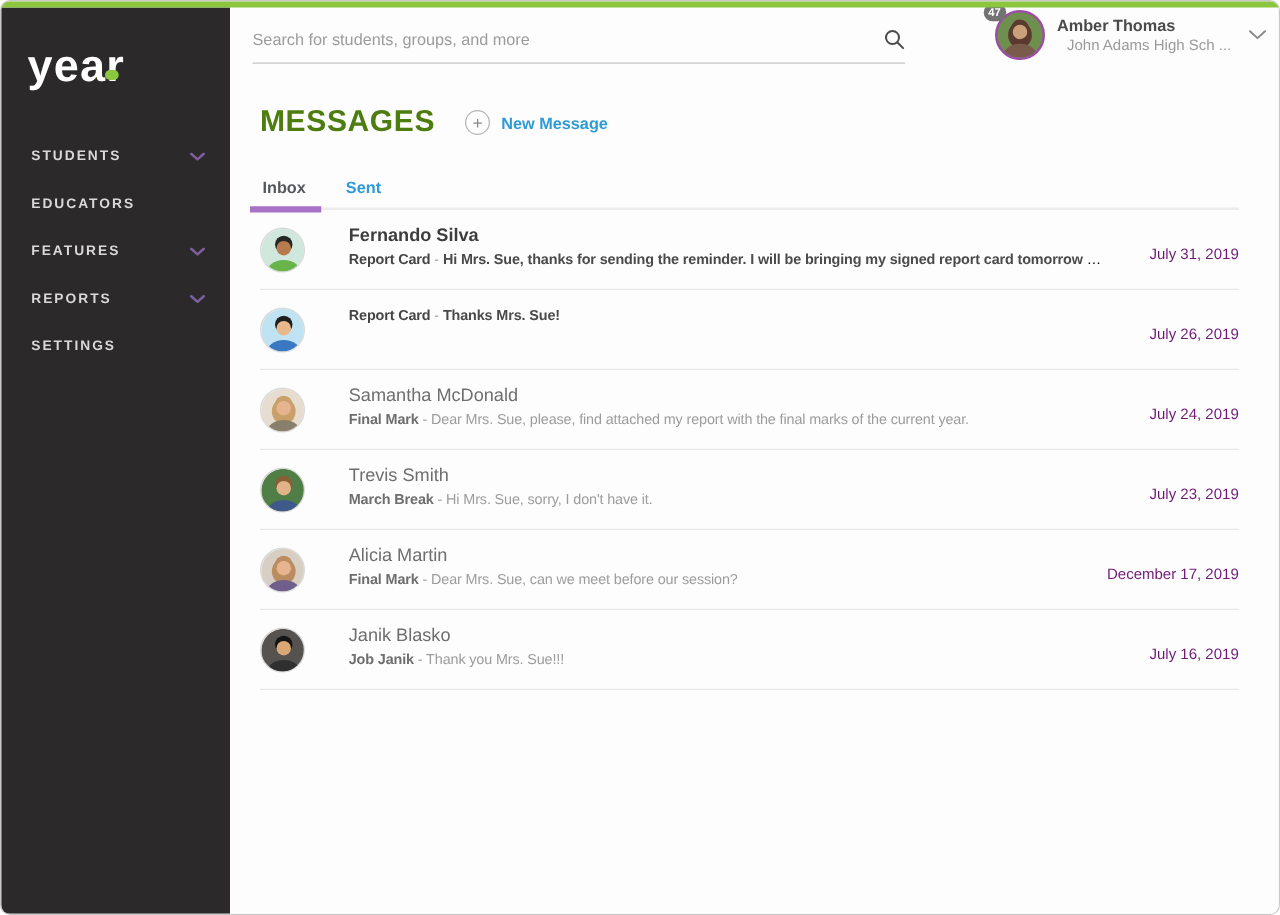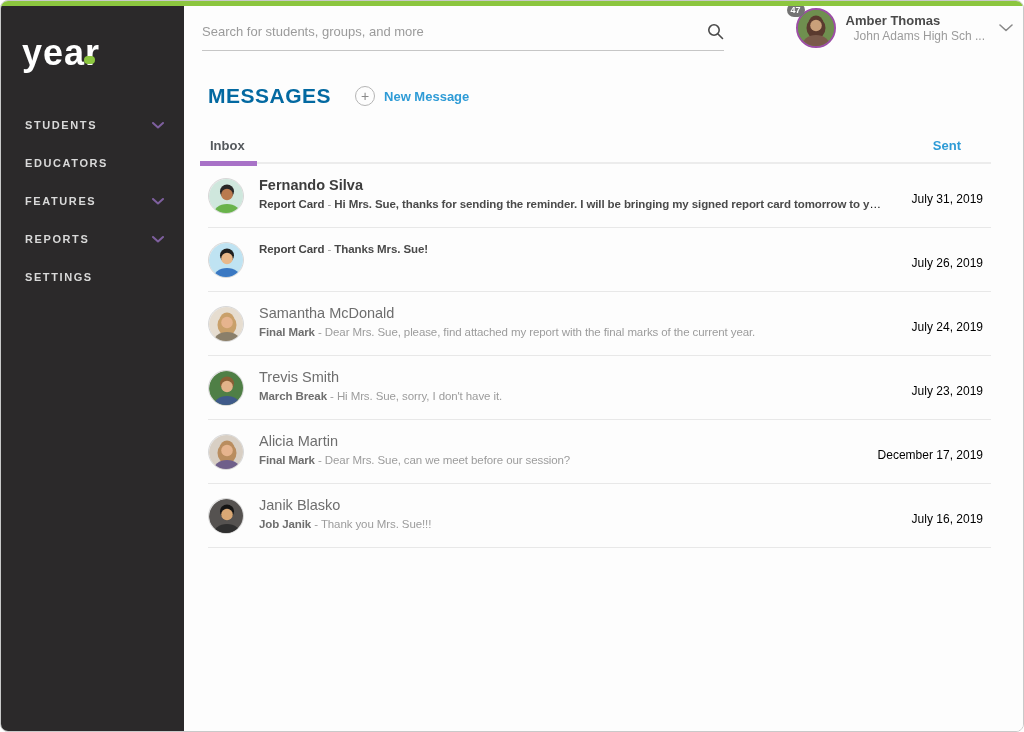--- a/index.html
+++ b/index.html
@@ -45,45 +45,45 @@
     font-size:9px; font-weight:700; padding:2px 4px; border-radius:8px; z-index:2;
   }
   .profile-text { margin-left:10px; }
   .profile-name { font-size:13px; font-weight:700; color:#4a4a4a; line-height:16px; }
   .profile-school { font-size:12px; color:#9b9b9b; line-height:15px;margin-left:8px; }
   .profile-chev { width:14px; height:8px; margin-left:14px; }
 
   
   .main { padding:16px 32px 0 24px; }
   .title-row { display:flex; align-items:center; margin-top:10px; }
-  .page-title { font-size:21px; font-weight:700; color:#0369a1; letter-spacing:0.5px; }
+  .page-title { font-size:24px; font-weight:700; color:#4d7c0f; letter-spacing:0.5px; }
   .new-message { display:flex; align-items:center; margin-left:24px; cursor:pointer; }
   .plus-circle {
     width:20px; height:20px; border:1px solid #b5b5b5; border-radius:50%;
     color:#8a8a8a; font-size:14px; line-height:18px; text-align:center; background:#fdfdfd;
   }
   .new-message-label { margin-left:9px; color:#2e9bd6; font-size:13px; font-weight:700; }
 
-  .tabs { position:relative; margin-top:30px; display:flex; border-bottom:2px solid #ececec; height:26px;justify-content:space-between; }
+  .tabs { position:relative; margin-top:30px; display:flex; border-bottom:2px solid #ececec; height:26px; }
   .tab { font-size:13px; font-weight:700; margin-right:28px; cursor:pointer; position:relative; padding:0 2px; }
   .tab-inbox { color:#54585c; }
   .tab-sent { color:#2e9bd6; }
   .tab-indicator { position:absolute; left:-8px; right:-10px; bottom:-4px; height:5px; background:#a872c7; }
 
   
-  .msg-row { position:relative; height:64px; padding:12px 0 0 0; display:flex; border-bottom:1px solid #e8e8e8; cursor:pointer; }
+  .msg-row { position:relative; height:64px; padding:12px 0 0 0; display:flex; border-bottom:1px solid #e8e8e8; cursor:pointer;gap:20px; }
   .msg-avatar { width:36px; height:36px; border-radius:50%; border:1px solid #d8d8d8; overflow:hidden; flex-shrink:0; margin-top:2px; background:#eee; }
   .msg-avatar svg { display:block; }
   .msg-mid { margin-left:15px; margin-right:110px; overflow:hidden; }
   .msg-name { font-size:14.5px; color:#6e6e6e; font-weight:400; line-height:19px; white-space:nowrap; }
   .msg-line2 { font-size:11.5px; line-height:17px; margin-top:1px; white-space:nowrap; overflow:hidden; text-overflow:ellipsis; letter-spacing:-0.1px; }
   .msg-subject { color:#6e6e6e; font-weight:700; }
   .msg-dash { color:#9b9b9b; font-weight:400; }
   .msg-preview { color:#9c9c9c; font-weight:400; }
-  .msg-date { position:absolute; right:8px; top:28px; font-size:12px; color:#000000;margin-left:24px; }
+  .msg-date { position:absolute; right:0; top:28px; font-size:12px; color:#701a75;margin-left:24px; }
   .msg-row.unread .msg-name { font-weight:700; color:#3d3d3d; }
   .msg-row.unread .msg-subject { color:#454545; }
   .msg-row.unread .msg-preview { color:#4a4a4a; font-weight:700; }
 </style>
 </head>
 <body>
 
 <div class="window">
   <div class="top-accent"></div>
 

